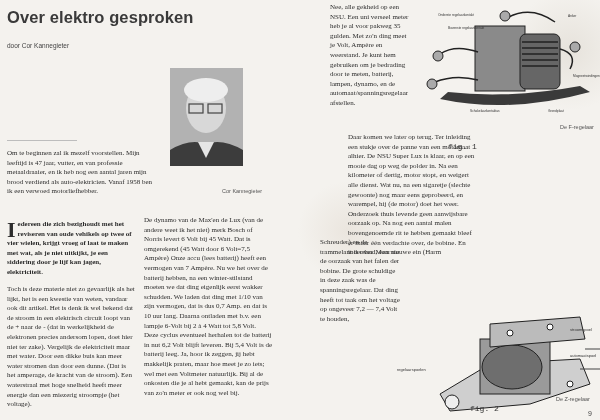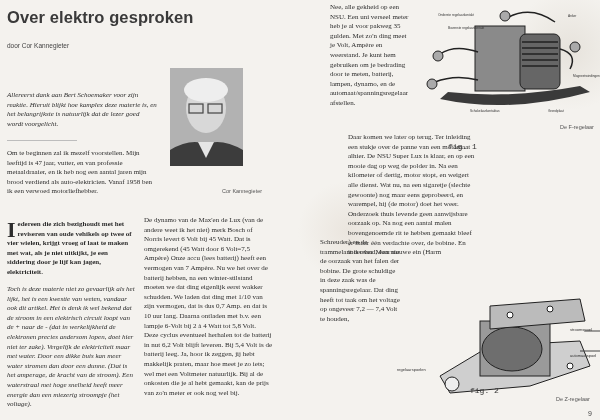--- a/index.html
+++ b/index.html
@@ -28,50 +28,49 @@
     font-family:"Liberation Sans", sans-serif; font-size:6.5px; color:#444;
   }
   .col { position:absolute; font-size:7px; line-height:9.6px; color:#2c2c2c; }
   .intro { left:7px; top:91px; width:150px; font-style:italic; }
   .rule { position:absolute; left:7px; top:140px; width:70px; height:1px; background:#bdbdbd; }
   .self { left:7px; top:149px; width:150px; }
   .lead { left:7px; top:220px; width:128px; font-weight:bold; font-family:"Liberation Serif", serif; }
   .lead .dropcap {
     float:left; font-size:22px; line-height:18px; margin:1px 2px 0 0; font-weight:bold;
   }
-  .body1 { left:7px; top:285px; width:128px;font-style:italic; }
+  .body1 { left:7px; top:285px; width:128px; }
   .body2 { left:144px; top:216px; width:128px; }
   .photo {
     position:absolute; left:170px; top:68px; width:73px; height:98px;
     background: linear-gradient(180deg, #bcbcbc 0%, #9a9a9a 60%, #5a5a5a 100%);
     overflow:hidden;
   }
   .photo-caption {
     position:absolute; left:222px; top:188px;
     font-family:"Liberation Sans", sans-serif; font-size:5.5px; color:#555;
   }
   .midcol { left:330px; top:3px; width:80px; }
   .midcol2 { left:348px; top:133px; width:128px; }
   .midcol3 { left:320px; top:238px; width:80px; }
   .fig1 { position:absolute; left:420px; top:4px; width:180px; height:110px; }
-  .fig2 { position:absolute; left:430px; top:281px; width:170px; height:120px; }
+  .fig2 { position:absolute; left:430px; top:299px; width:170px; height:120px; }
   .fig-label { position:absolute; font-family:"Liberation Mono", monospace; font-size:8px; color:#333; }
   .tiny-label { position:absolute; font-family:"Liberation Sans", sans-serif; font-size:3.2px; color:#333; }
   .cap { position:absolute; font-family:"Liberation Sans", sans-serif; font-size:5.5px; color:#555; }
   .pagenum { position:absolute; left:588px; top:410px; font-family:"Liberation Sans", sans-serif; font-size:7px; color:#444; }
 </style>
 </head>
 <body>
 
 <div class="page">
 
   <div class="title">Over elektro gesproken</div>
   <div class="byline">door Cor Kannegieter</div>
 
-  <div class="col intro">Allereerst dank aan Bert Schoemaker voor zijn reaktie. Hieruit blijkt hoe kamplex deze materie is, en het belangrijkste is natuurlijk dat de lezer goed wordt voorgelicht.</div>
   <div class="rule"></div>
   <div class="col self">Om te beginnen zal ik mezelf voorstellen. Mijn leeftijd is 47 jaar, vutter, en van professie metaaldraaier, en ik heb nog een aantal jaren mijn brood verdiend als auto-elektricien. Vanaf 1958 ben ik een verwoed motorliefhebber.</div>
 
   <div class="col lead">
     <span class="dropcap">I</span><span>edereen die zich bezighoudt met het reviseren van oude vehikels op twee of vier wielen, krijgt vroeg of laat te maken met wat, als je niet uitkijkt, je een siddering door je lijf kan jagen, elektriciteit.</span>
   </div>
   <div class="col body1">Toch is deze materie niet zo gevaarlijk als het lijkt, het is een kwestie van weten, vandaar ook dit artikel. Het is denk ik wel bekend dat de stroom in een elektrisch circuit loopt van de + naar de - (dat in werkelijkheid de elektronen precies andersom lopen, doet hier niet ter zake). Vergelijk de elektriciteit maar met water. Door een dikke buis kan meer water stromen dan door een dunne. (Dat is het amperage, de kracht van de stroom). Een waterstraal met hoge snelheid heeft meer energie dan een miezerig stroompje (het voltage).</div>
   <div class="col body2">De dynamo van de Max'en de Lux (van de andere weet ik het niet) merk Bosch of Norris levert 6 Volt bij 45 Watt. Dat is omgerekend (45 Watt door 6 Volt=7,5 Ampère) Onze accu (lees batterij) heeft een vermogen van 7 Ampère. Nu we het over de batterij hebben, na een winter-stilstand moeten we dat ding eigenlijk eerst wakker schudden. We laden dat ding met 1/10 van zijn vermogen, dat is dus 0,7 Amp. en dat is 10 uur lang. Daarna ontladen met b.v. een lampje 6-Volt bij 2 à 4 Watt tot 5,8 Volt. Deze cyclus eventueel herhalen tot de batterij in nut 6,2 Volt blijft leveren. Bij 5,4 Volt is de batterij leeg. Ja, hoor ik zeggen, jij hebt makkelijk praten, maar hoe meet je zo iets; wel met een Voltmeter natuurlijk. Bij al de onkosten die je al hebt gemaakt, kan de prijs van zo'n meter er ook nog wel bij.</div>
 
   <div class="photo">

